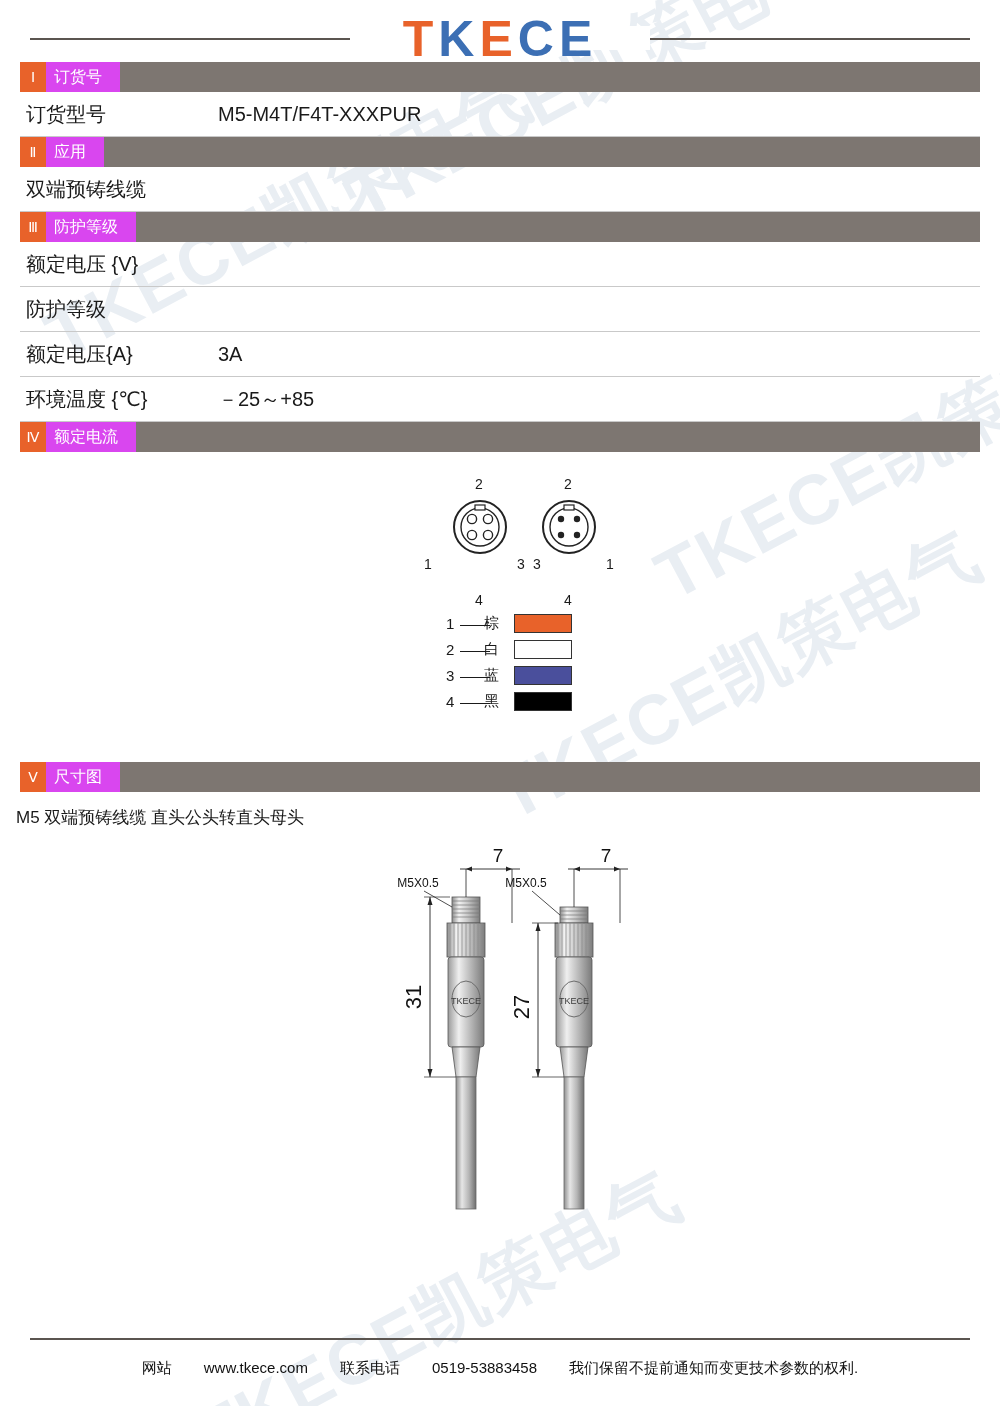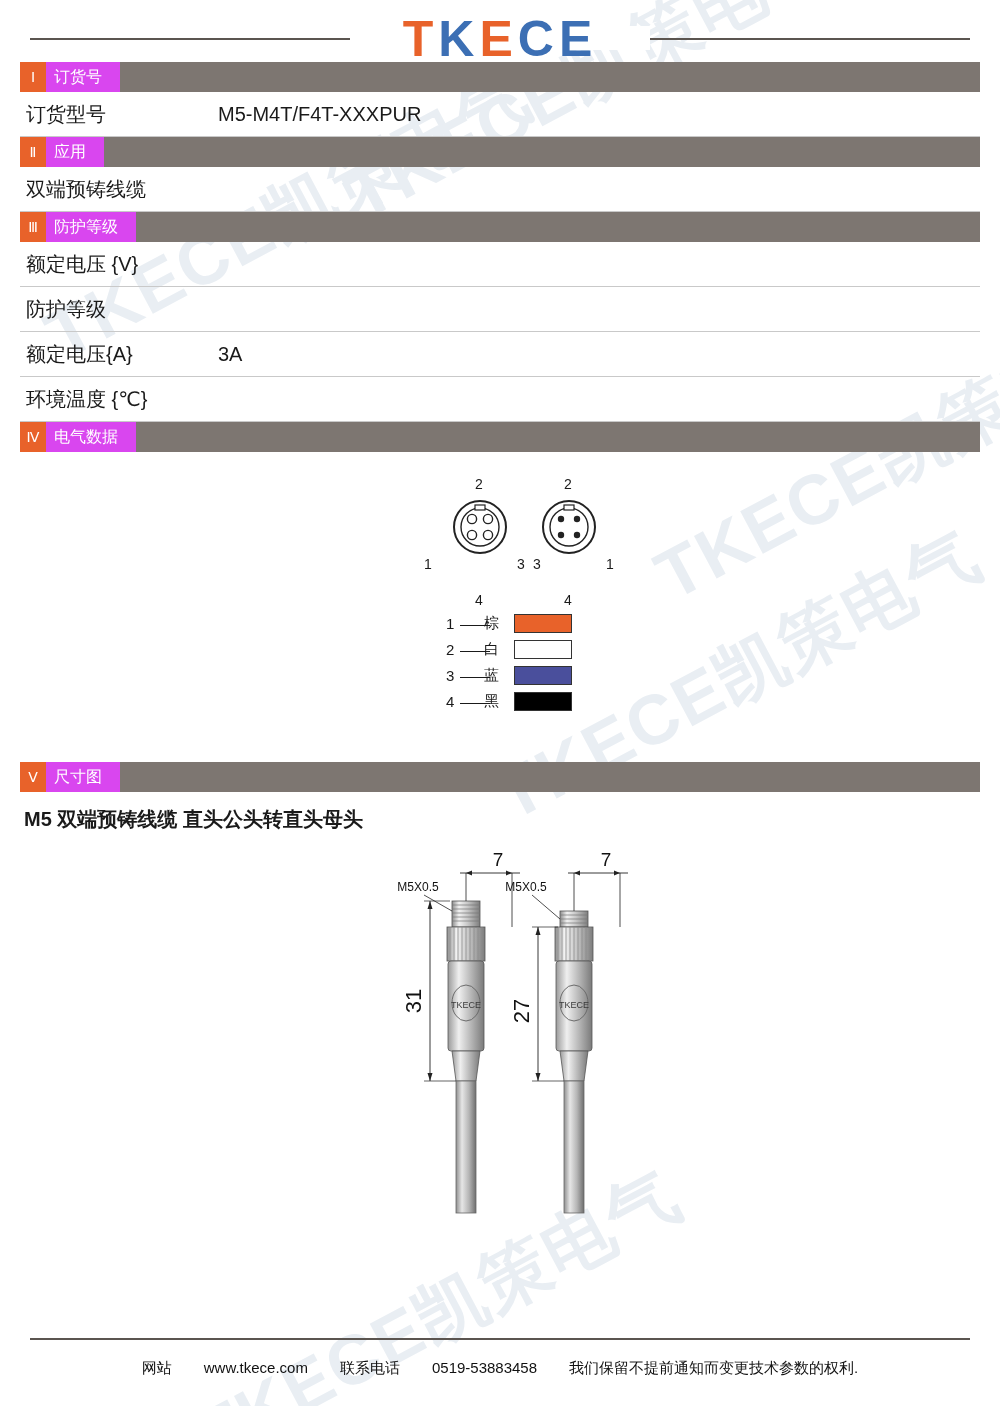--- a/index.html
+++ b/index.html
@@ -66,21 +66,21 @@
   .legend{
     position:absolute;left:426px;top:160px;font-size:15px;
   }
   .legend .lrow{display:flex;align-items:center;height:22px;margin-bottom:4px;}
   .legend .lnum{width:14px;}
   .legend .ldash{width:24px;text-align:center;}
   .legend .lname{width:26px;}
   .legend .lswatch{width:56px;height:17px;border:1px solid #333;margin-left:4px;}
 
   
-  .dim-title{margin:14px 20px 0 24px;font-size:20px;font-weight:bold;}
+  .dim-title{margin:14px 20px 0 16px;font-size:17px;}
   .draw-area{position:relative;height:430px;margin:0 20px;}
 
   
   .footer{
     position:absolute;left:0;right:0;bottom:28px;text-align:center;font-size:15px;
     color:#111;z-index:3;
   }
   .footer span{margin:0 16px;}
   .footer-line{position:absolute;left:30px;right:30px;bottom:66px;height:2px;background:#5b5550;z-index:3;}
 
@@ -133,25 +133,26 @@
     </div>
     <div class="row">
       <div class="lbl">防护等级</div>
     </div>
     <div class="row">
       <div class="lbl">额定电压{A}</div>
       <div class="val">3A</div>
     </div>
     <div class="row">
       <div class="lbl">环境温度 {℃}</div>
+      <div class="val">－25～+85</div>
     </div>
 
     <div class="bar">
       <div class="num">Ⅳ</div>
-      <div class="txt">电气数据</div>
+      <div class="txt">额定电流</div>
     </div>
 
     <div class="pin-area">
       <svg width="960" height="300" viewBox="0 0 960 300">
 
         <g>
           <circle cx="460" cy="75" r="26" fill="#ffffff" stroke="#222" stroke-width="2"></circle>
           <circle cx="460" cy="75" r="19" fill="#ffffff" stroke="#222" stroke-width="1.4"></circle>
           <circle cx="452" cy="67" r="4.6" fill="#ffffff" stroke="#222" stroke-width="1.4"></circle>
           <circle cx="468" cy="67" r="4.6" fill="#ffffff" stroke="#222" stroke-width="1.4"></circle>

